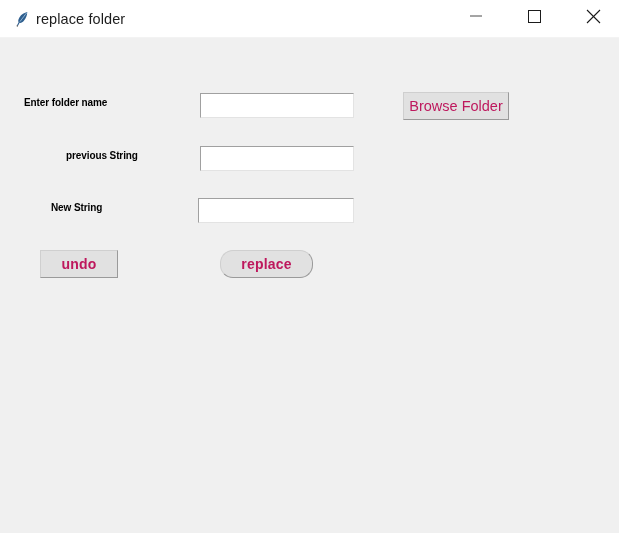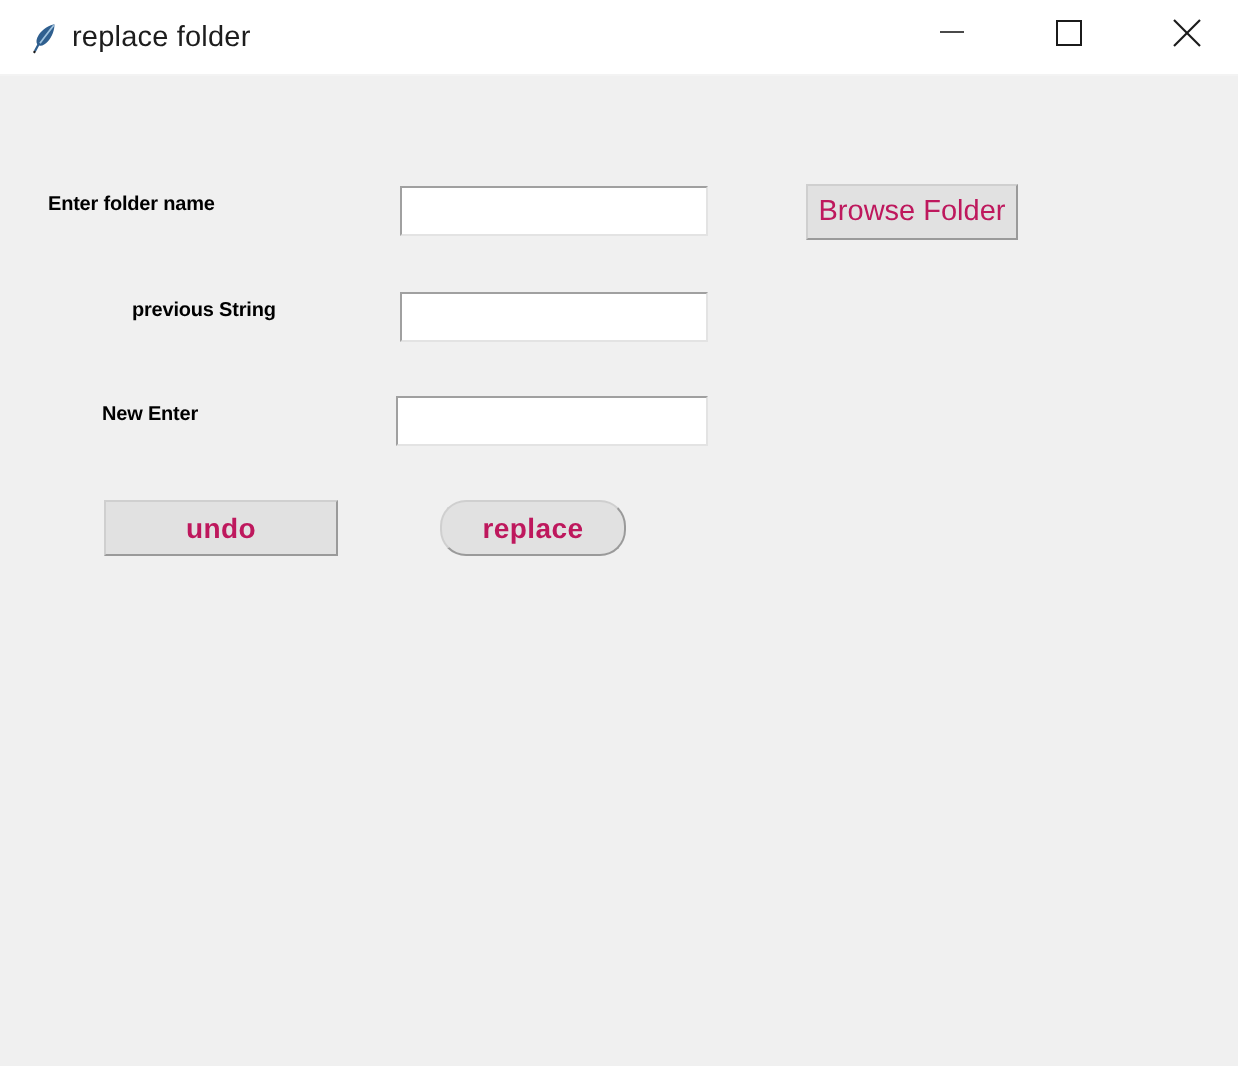--- a/index.html
+++ b/index.html
@@ -127,21 +127,21 @@
     text-align: center;
     cursor: default;
     padding: 0;
     white-space: nowrap;
     display: flex;
     align-items: center;
     justify-content: center;
   }
 
   #btn-browse  { left: 403px; top: 54px;  width: 106px; height: 28px; font-size: 14.5px; }
-  #btn-undo    { left: 52px;  top: 212px; width: 117px;  height: 28px; font-weight: 600; letter-spacing: 0.2px; }
+  #btn-undo    { left: 40px;  top: 212px; width: 78px;  height: 28px; font-weight: 600; letter-spacing: 0.2px; }
   #btn-replace { left: 220px; top: 212px; width: 93px;  height: 28px; font-weight: 600; letter-spacing: 0.2px; border-radius: 13px; }
 </style>
 </head>
 <body>
 
 <div id="window">
 
   <div id="titlebar">
 
     <span id="app-icon">
@@ -179,21 +179,21 @@
     <span class="lbl" id="lbl-folder">Enter folder name</span>
 
     <input class="entry" id="entry-folder" type="text" value="" style="">
 
     <button class="btn" id="btn-browse">Browse Folder</button>
 
     <span class="lbl" id="lbl-previous">previous String</span>
 
     <input class="entry" id="entry-previous" type="text" value="" style="">
 
-    <span class="lbl" id="lbl-new">New Enter</span>
+    <span class="lbl" id="lbl-new">New String</span>
 
     <input class="entry" id="entry-new" type="text" value="" style="">
 
     <button class="btn" id="btn-undo">undo</button>
 
     <button class="btn" id="btn-replace">replace</button>
 
   </div>
 </div>
 

